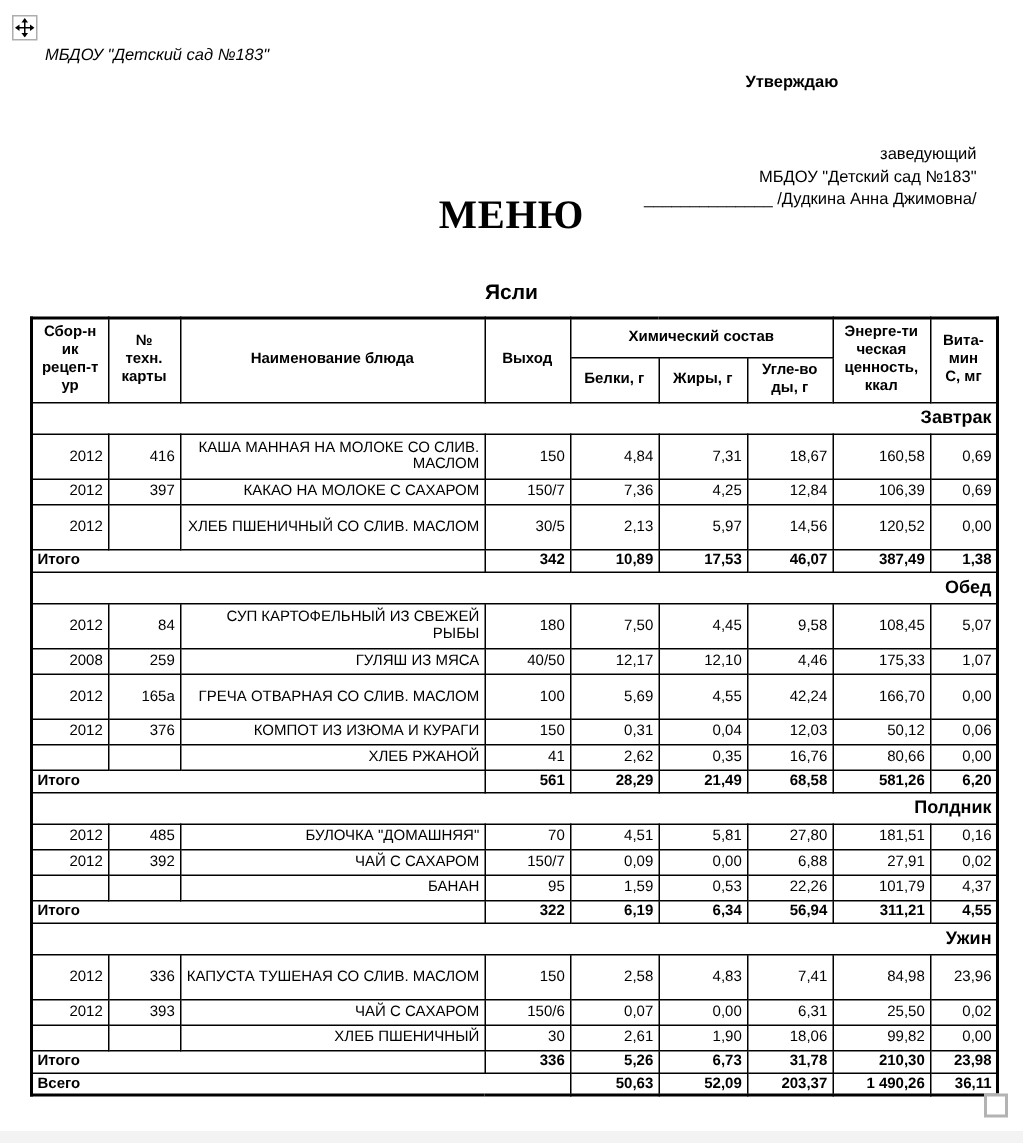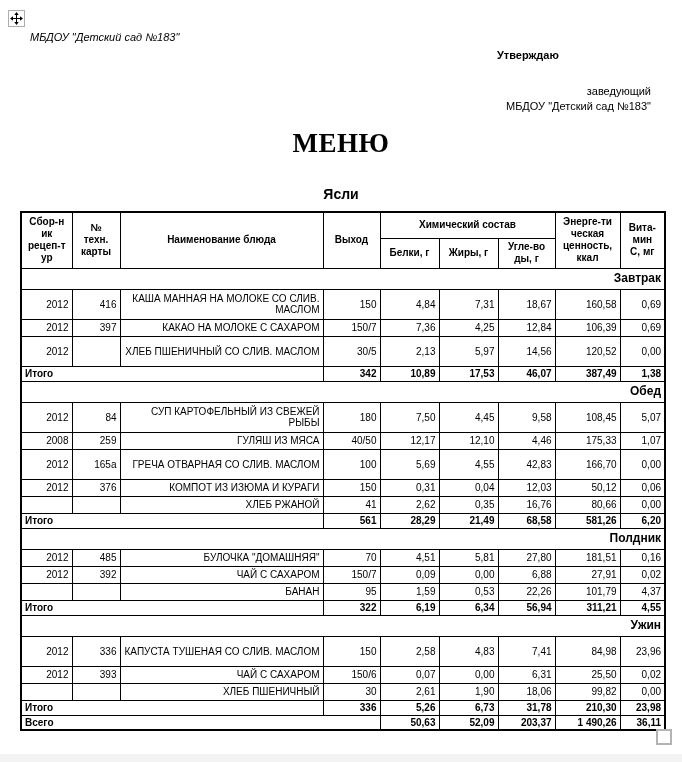--- a/index.html
+++ b/index.html
@@ -10,21 +10,21 @@
   .move-handle{position:absolute;left:8px;top:10px;width:17px;height:17px;
                border:1px solid #adadad;background:#fff;display:flex;
                align-items:center;justify-content:center;box-sizing:border-box;}
   .resize-handle{position:absolute;left:656px;top:729px;width:16px;height:16px;
                  border:2px solid #b3b3b3;background:#fff;box-sizing:border-box;}
   .page-edge{position:absolute;left:0;top:754px;width:682px;height:8px;background:#f3f3f3;}
 
   
   .org{position:absolute;left:30px;top:31px;font-style:italic;font-size:11px;}
   .appr-title{position:absolute;left:497px;top:49px;font-weight:bold;font-size:11px;}
-  .appr{position:absolute;top:84px;right:31px;width:420px;text-align:right;
+  .appr{position:absolute;top:96px;right:31px;width:420px;text-align:right;
         font-size:11px;line-height:15px;}
   .title{position:absolute;top:128px;left:0;width:100%;text-align:center;
          font-family:"Liberation Serif",serif;font-weight:bold;font-size:27px;letter-spacing:.5px;}
   .date{position:absolute;top:155px;left:0;width:100%;text-align:center;
         font-weight:bold;font-size:13px;}
   .group{position:absolute;top:186px;left:0;width:100%;text-align:center;
          font-weight:bold;font-size:14px;}
 
   
   table.menu{position:absolute;left:20px;top:211px;width:644px;
@@ -62,20 +62,21 @@
       </svg>
     </span>
   </div>
 
   <div class="org">МБДОУ "Детский сад №183"</div>
 
   <div class="appr-title">Утверждаю</div>
   <div class="appr">
     <div>заведующий</div>
     <div>МБДОУ "Детский сад №183"</div>
+    <div>______________ /Дудкина Анна Джимовна/</div>
   </div>
 
   <div class="title">МЕНЮ</div>
   <div class="group">Ясли</div>
 
   <table class="menu">
     <colgroup>
       <col style="width:51px">
         <col style="width:48px">
         <col style="width:203px">
@@ -184,21 +185,21 @@
         <td class="num">175,33</td>
         <td class="num">1,07</td>
       </tr>
       <tr class="h2">
         <td class="ctr">2012</td>
         <td class="ctr">165а</td>
         <td class="dish">ГРЕЧА ОТВАРНАЯ СО СЛИВ. МАСЛОМ</td>
         <td class="ctr">100</td>
         <td class="num">5,69</td>
         <td class="num">4,55</td>
-        <td class="num">42,83</td>
+        <td class="num">42,24</td>
         <td class="num">166,70</td>
         <td class="num">0,00</td>
       </tr>
       <tr class="h1">
         <td class="ctr">2012</td>
         <td class="ctr">376</td>
         <td class="dish">КОМПОТ ИЗ ИЗЮМА И КУРАГИ</td>
         <td class="ctr">150</td>
         <td class="num">0,31</td>
         <td class="num">0,04</td>

